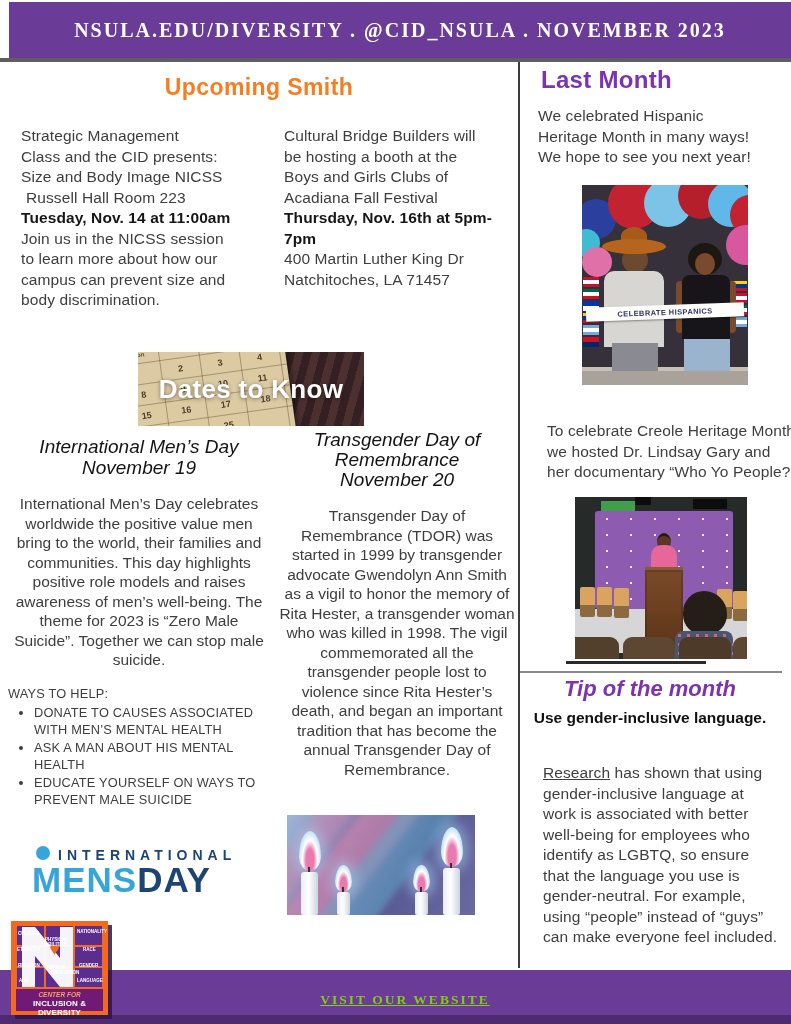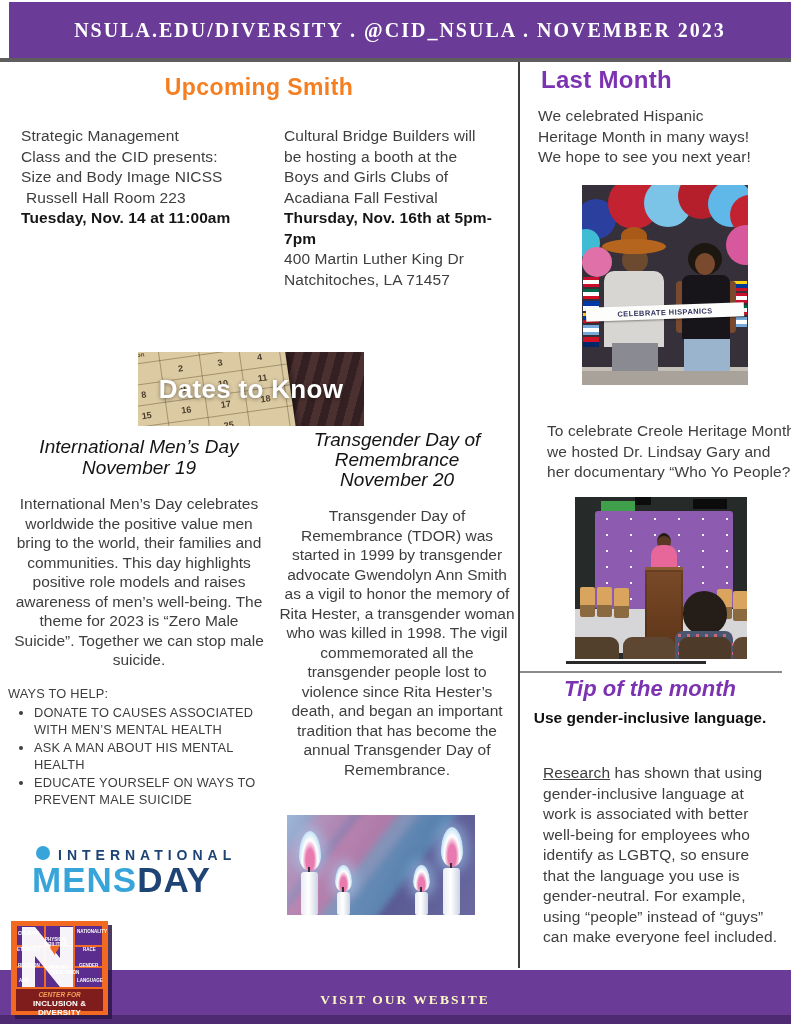--- a/index.html
+++ b/index.html
@@ -126,53 +126,54 @@
     border-top:3px solid #8a5a33;box-shadow:inset 0 0 0 2px rgba(0,0,0,.15);}
   .speaker-body{position:absolute;left:76px;top:48px;width:26px;height:26px;background:#e8679b;border-radius:40% 40% 0 0;}
   .speaker-head{position:absolute;left:82px;top:36px;width:14px;height:15px;border-radius:50%;background:#5a3825;border-top:3px solid #241a10;}
   .aud-hair{position:absolute;left:108px;top:94px;width:44px;height:44px;background:#241d18;border-radius:48% 52% 46% 46%;}
   .aud-body{position:absolute;left:100px;top:134px;width:58px;height:28px;background:#4a5670;border-radius:8px 8px 0 0;
     background-image:radial-gradient(#c86a7a 1.5px,rgba(0,0,0,0) 1.8px);background-size:9px 9px;}
   .fgchair{position:absolute;top:140px;height:26px;border-radius:9px 9px 0 0;}
 
   
   .footer{left:0;top:970px;width:791px;height:54px;background:#6a3b97;border-bottom:9px solid #4e2a73;box-sizing:border-box;}
-  .visit{position:absolute;left:260px;top:22px;width:290px;text-align:center;color:#fef9c3;
+  .visit{position:absolute;left:260px;top:22px;width:290px;text-align:center;color:#84cc16;
     font-family:"Liberation Serif",serif;font-weight:bold;font-size:13.5px;letter-spacing:2px;
-    cursor:pointer;}
+    text-decoration:underline;cursor:pointer;}
 
   
   .cid{left:11px;top:921px;width:97px;height:94px;background:#f26a21;box-shadow:4px 4px 0 rgba(45,22,70,.85);}
   .cid-puzzle{position:absolute;left:5px;top:4px;width:87px;height:64px;background:#5b2d8e;
     background-image:linear-gradient(rgba(242,106,33,1) 2px,transparent 2px),
                      linear-gradient(90deg,rgba(242,106,33,1) 2px,transparent 2px);
     background-size:29px 21px;background-position:-1px -1px;}
   .cid-n{position:absolute;left:5px;top:4px;width:87px;height:64px;}
   .cid-heart{position:absolute;left:0;top:20px;width:87px;text-align:center;color:#f26a21;font-size:17px;line-height:17px;}
   .cid-lbl{position:absolute;color:#ffffff;font-size:4.5px;line-height:5px;font-weight:bold;width:24px;}
-  .cid-strip{position:absolute;left:5px;top:68px;width:87px;height:22px;background:#7f1d1d;text-align:center;}
+  .cid-strip{position:absolute;left:5px;top:68px;width:87px;height:22px;background:#701a75;text-align:center;}
   .cid-for{display:block;color:#f9a05a;font-size:6.5px;font-weight:bold;font-style:italic;margin-top:2px;}
   .cid-name{display:block;color:#ffffff;font-size:8px;font-weight:bold;letter-spacing:.1px;margin-top:1px;}
 </style>
 </head>
 <body>
 
 <div class="page">
 
   <div class="abs banner">
     <span class="banner-text">NSULA.EDU/DIVERSITY . @CID_NSULA . NOVEMBER 2023</span>
   </div>
   <div class="abs banner-shadow"></div>
   <div class="abs vdivider"></div>
 
   <h1 class="abs upcoming-title h-orange" style="margin:0;">Upcoming Smith</h1>
 
   <div class="abs col1 body-txt">
     <p class="mb1"><span>Strategic Management</span><br><span>Class and the CID presents:</span></p>
     <p class="mb2"><span>Size and Body Image NICSS</span><br><span class="indent">Russell Hall Room 223</span><br><strong>Tuesday, Nov. 14 at 11:00am</strong></p>
+    <p>Join us in the NICSS session to learn more about how our campus can prevent size and body discrimination.</p>
   </div>
 
   <div class="abs col2 body-txt">
     <p class="mb3">Cultural Bridge Builders will be hosting a booth at the Boys and Girls Clubs of Acadiana Fall Festival</p>
     <p class="mb4"><strong>Thursday, Nov. 16th at 5pm-7pm</strong></p>
     <p><span>400 Martin Luther King Dr</span><br><span>Natchitoches, LA 71457</span></p>
   </div>
 
   <div class="abs dates">
     <div class="cal">

